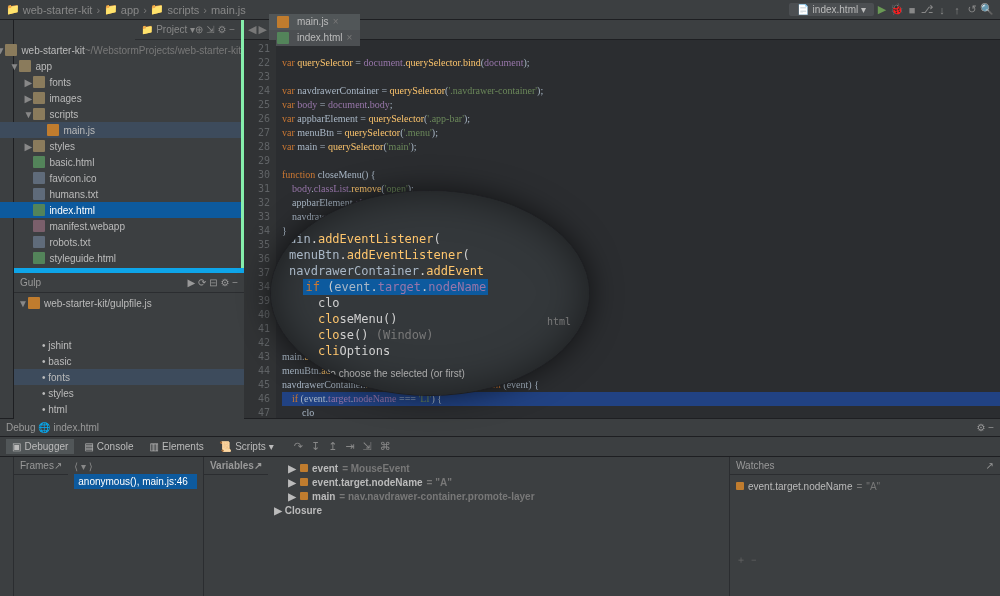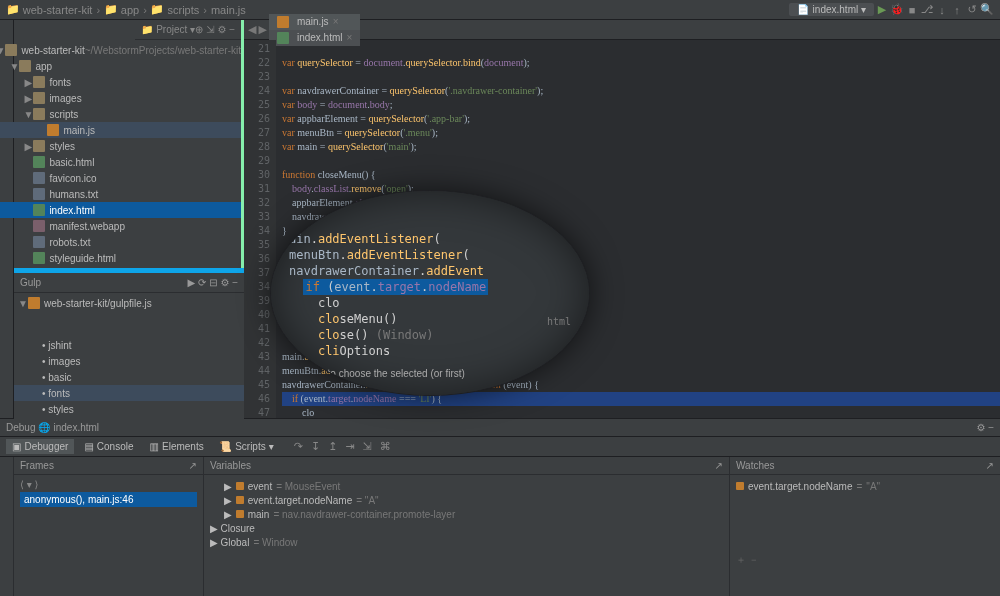--- a/index.html
+++ b/index.html
@@ -77,22 +77,22 @@
 .debug-header .spacer { flex: 1; }
 .debug-tabs {
   height: 20px; background: #3c3f41; display: flex; align-items: center;
   padding: 0 6px; gap: 4px; border-bottom: 1px solid #1e1f22;
 }
 .dbg-tab { padding: 2px 6px; font-size: 10px; color: #bbb; display: flex; align-items: center; gap: 3px; }
 .dbg-tab.active { background: #515658; }
 .dbg-icons { display: flex; gap: 8px; margin-left: 10px; color: #888; }
 .debug-body { flex: 1; display: flex; background: #3c3f41; }
 .debug-sidebar { width: 14px; background: #3c3f41; border-right: 1px solid #2b2d30; }
-.frames-panel { width: 190px; border-right: 1px solid #2b2d30; display: flex; flex-direction: column; }
-.vars-panel { flex: 1; border-right: 1px solid #2b2d30; display: flex; flex-direction: column; }
+.frames-panel { width: 190px; border-right: 1px solid #2b2d30; display: flex; flex-direction: row; }
+.vars-panel { flex: 1; border-right: 1px solid #2b2d30; display: flex; flex-direction: row; font-weight: bold; }
 .watches-panel { width: 270px; display: flex; flex-direction: column; }
 .sub-header {
   height: 18px; display: flex; align-items: center; padding: 0 6px;
   font-size: 10px; color: #999; border-bottom: 1px solid #2b2d30;
 }
 .sub-header .spacer { flex: 1; }
 .sub-body { flex: 1; padding: 4px 6px; font-size: 10px; color: #bbb; overflow: auto; }
 .frame-item { background: #0d5a9e; color: #fff; padding: 2px 4px; margin-top: 2px; }
 .var-line { height: 14px; display: flex; align-items: center; gap: 4px; }
 .var-badge { width: 8px; height: 8px; background: #c07c2e; border-radius: 1px; }
@@ -180,21 +180,20 @@
         <span class="spacer"></span>
         <span>▶</span>&nbsp;
         <span>⟳</span>&nbsp;
         <span>⊟</span>&nbsp;
         <span>⚙</span>&nbsp;
         <span>−</span>
       </div>
       <div class="tree" id="gulp-tree">
           <div class="tree-item"><span class="fold">▼</span><span class="tree-icon ico-file-js"></span>web-starter-kit/gulpfile.js</div>
           <div class="tree-item" style="padding-left: 28px; margin-top: 26px;">• jshint</div>
-          <div class="tree-item" style="padding-left: 28px;">• images</div>
           <div class="tree-item" style="padding-left: 28px;">• basic</div>
           <div class="tree-item highlighted" style="padding-left: 28px;">• fonts</div>
           <div class="tree-item" style="padding-left: 28px;">• styles</div>
           <div class="tree-item" style="padding-left: 28px;">• html</div>
           <div class="tree-item" style="padding-left: 28px;">• clean</div>
           <div class="tree-item" style="padding-left: 28px;">• serve <span class="dim">styles</span></div>
           <div class="tree-item" style="padding-left: 28px;">• serve:dist <span class="dim">default</span></div>
           <div class="tree-item" style="padding-left: 28px;">• default <span class="dim">clean</span></div>
           <div class="tree-item" style="padding-left: 28px;">• pagespeed</div>
         </div>
@@ -299,21 +298,20 @@
             <span>event.target.nodeName</span>
             <span class="dim"> = "A"</span>
           </div>
           <div class="var-line" style="padding-left:14px">
             <span>▶</span>
             <span class="var-badge"></span>
             <span>main</span>
             <span class="dim"> = nav.navdrawer-container.promote-layer</span>
           </div>
 <div class="var-line">▶ Closure</div>
-<div class="var-line">▶ Global <span class="dim">= Window</span></div>
         </div>
     </div>
     <div class="watches-panel">
       <div class="sub-header">
         <span>Watches</span>
         <span class="spacer"></span>
         <span>↗</span>
       </div>
       <div class="sub-body">
         <div class="var-line">

